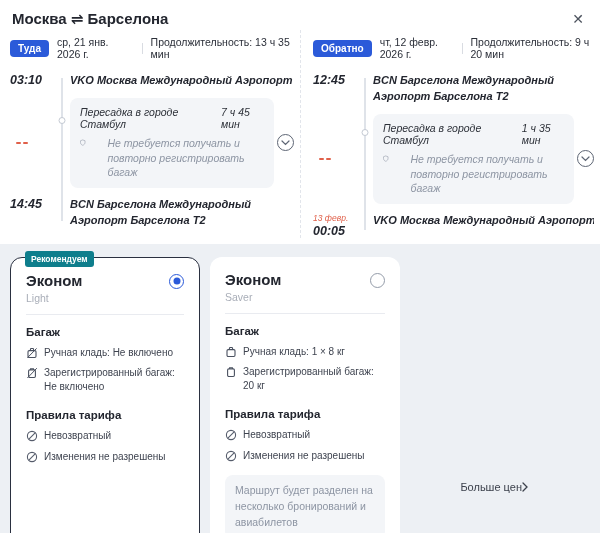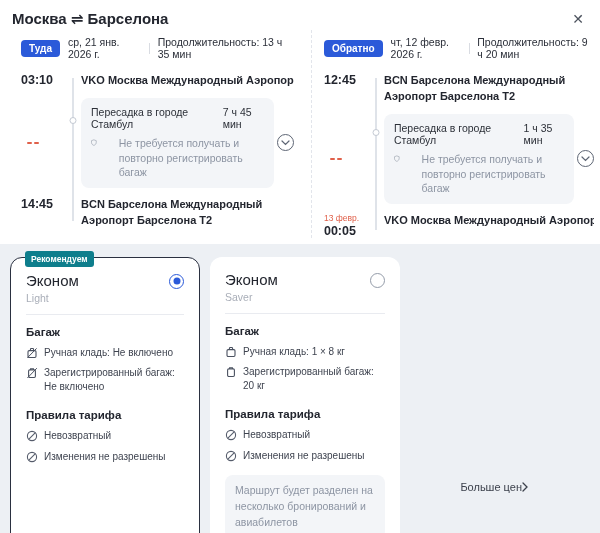--- a/index.html
+++ b/index.html
@@ -6,27 +6,27 @@
   body { background:#fff; font-family:"Liberation Sans","DejaVu Sans",sans-serif; }
   .app { width:600px; height:533px; background:#fff; overflow:hidden; display:flex; flex-direction:column; position:relative; }
 
   
   .header { display:flex; justify-content:space-between; align-items:flex-start; padding:10px 14px 2px 12px; }
   .title { font-size:15px; font-weight:700; color:#23262f; }
   .close { font-size:14px; color:#4c525d; cursor:pointer; line-height:1; padding:2px; }
 
   
   .flights { display:flex; padding-bottom:6px; }
-  .leg { width:50%; padding:0 6px 0 10px;margin-left:11px; }
+  .leg { width:50%; padding:0 6px 0 10px; }
   .leg + .leg { border-left:1px dashed #e2e5eb; padding-left:12px; }
   .meta { display:flex; align-items:center; gap:8px; margin:6px 0 13px; font-size:10.5px; color:#2b2f39; }
   .badge { background:#2b5ad9; color:#fff; font-size:10px; font-weight:700; padding:3px 8px; border-radius:4px; }
   .meta-sep { width:1px; height:11px; background:#d9dce2; }
 
-  .timeline { display:grid; grid-template-columns:44px 16px 1fr 20px; row-gap:9px; }
+  .timeline { display:grid; grid-template-columns:44px 16px 1fr 20px; row-gap:9px;font-style:italic; }
   .t-time { font-size:12.5px; font-weight:600; color:#23262f; grid-column:1; }
   .t-line { grid-column:2; grid-row:1/4; position:relative; }
   .t-line .line { position:absolute; left:50%; top:5px; bottom:8px; width:2px; background:#dfe3e9; transform:translateX(-50%); }
   .t-line .node { position:absolute; left:50%; top:44px; width:7px; height:7px; background:#fff; border:1.5px solid #c4cad3; border-radius:50%; transform:translateX(-50%); }
   .t-airport { grid-column:3/5; font-size:11px; font-weight:700; color:#23262f; line-height:1.45; padding-right:4px; }
   .clip { white-space:nowrap; overflow:hidden; }
   .airline-mark { grid-column:1; grid-row:2; align-self:center; display:flex; gap:2px; margin-left:6px; }
   .dash { width:5px; height:2px; background:#e0604a; border-radius:1px; }
   .transfer { grid-column:3; grid-row:2; background:#f3f5f8; border-radius:8px; padding:8px 10px; font-size:10.5px; }
   .transfer-top { display:flex; gap:16px; color:#2c3038; margin-bottom:6px; }
@@ -36,21 +36,21 @@
   .t-arrive-wrap { grid-column:1; grid-row:3; }
   .arrive-date { font-size:8.5px; color:#e0604a; margin-bottom:1px; }
 
   
   .fare-section { flex:1; background:#edf0f4; padding:13px 10px 10px; position:relative; }
   .cards { display:flex; gap:10px; align-items:stretch; }
   .card { width:190px; min-height:240px; background:#fff; border-radius:12px; padding:14px 15px; position:relative; display:flex; flex-direction:column; }
   .card.selected { border:1.5px solid #2a3040; }
   .rec-badge { position:absolute; top:-7px; left:14px; background:#0e7e8c; color:#fff; font-size:8.5px; font-weight:700; padding:3px 6px; border-radius:3px; }
   .card-head { display:flex; justify-content:space-between; align-items:flex-start; }
-  .card-title { font-size:15px; font-weight:400; color:#23262f; }
+  .card-title { font-size:15px; font-weight:700; color:#23262f; }
   .radio { width:15px; height:15px; border-radius:50%; border:1.5px solid #949ca9; position:relative; margin-top:2px; cursor:pointer; }
   .radio.sel { border-color:#2b5ad9; }
   .radio.sel::after { content:""; position:absolute; left:50%; top:50%; width:7px; height:7px; background:#2b5ad9; border-radius:50%; transform:translate(-50%,-50%); }
   .card-sub { font-size:10.5px; color:#a9aeb8; margin-top:3px; }
   .card-divider { height:1px; background:#e9ebf0; margin:10px 0 9px; }
   .sec-h { font-size:11.5px; font-weight:700; color:#23262f; margin:2px 0 8px; }
   .sec-h.rules { margin-top:9px; }
   .item { display:flex; gap:6px; font-size:10px; color:#3f4450; margin-bottom:7px; line-height:1.35; align-items:flex-start; }
   .item svg { flex:none; margin-top:1px; }
   .warning-box { background:#f3f5f8; border-radius:8px; padding:8px 10px; font-size:10.5px; color:#8d95a3; line-height:1.5; margin-top:6px; }

